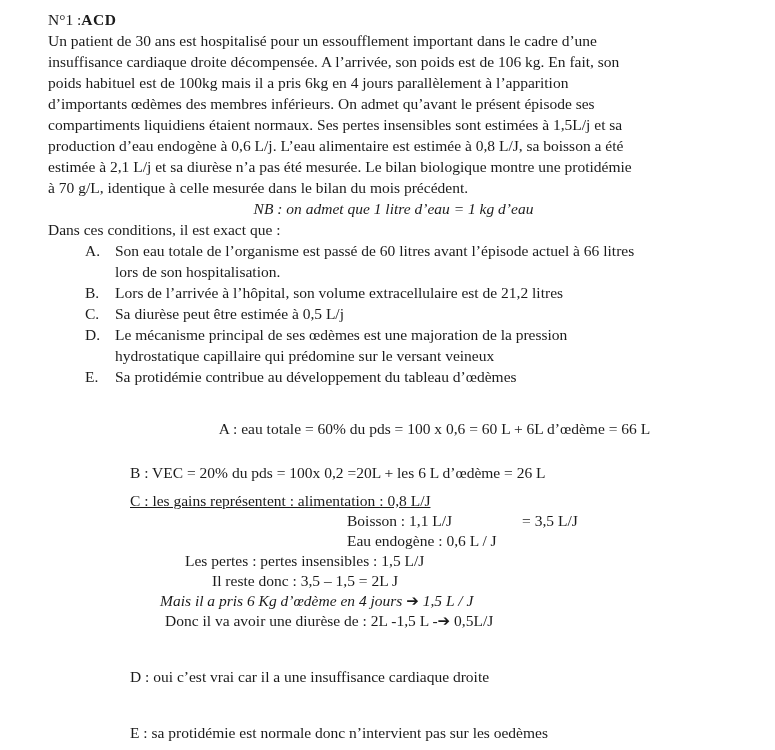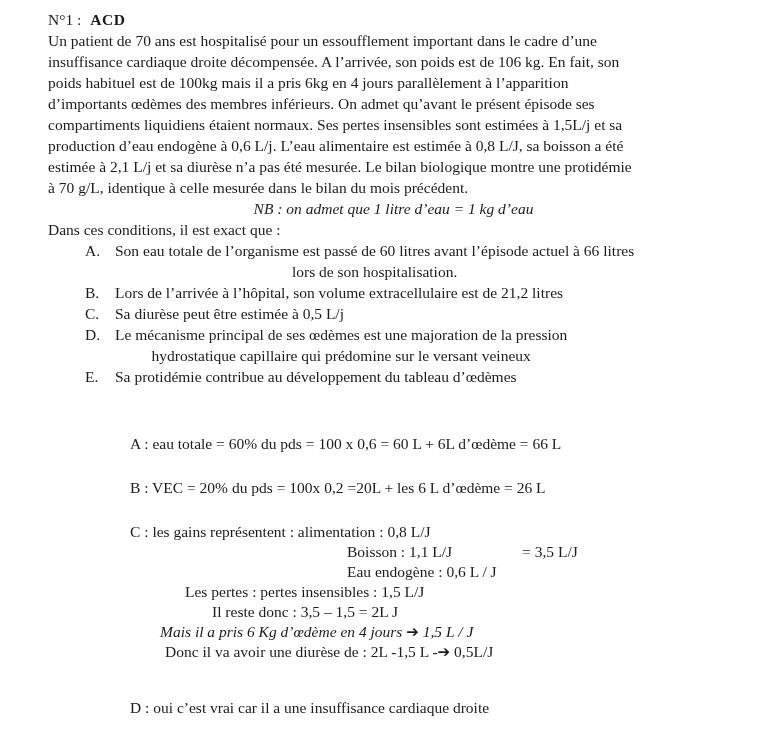--- a/index.html
+++ b/index.html
@@ -16,40 +16,40 @@
     color: #1b1b1b;
   }
   .doc {
     padding: 9px 36px 0 48px;
   }
   .line {
     line-height: 21px;
     white-space: nowrap;
   }
   .title-number { font-weight: normal; }
-  .title-answer { font-weight: bold; margin-left: 9px; letter-spacing: 0.5px; }
+  .title-answer { font-weight: bold; letter-spacing: 0.5px; }
   .nb { font-style: italic; text-align: center; }
 
   .option { display: flex; }
   .opt-letter {
     flex: 0 0 auto;
     width: 30px;
     margin-left: 37px;
     line-height: 21px;
   }
-  .opt-text { line-height: 21px; text-align: center; }
+  .opt-text { line-height: 21px; }
   .opt-text .line { line-height: 21px; }
 
   .correction .cline {
     line-height: 20px;
     white-space: nowrap;
   }
-  .corr-a    { margin-top: 47px; margin-left: 82px; }
+  .corr-a    { margin-top: 32px; margin-left: 82px; text-align: center; }
   .corr-b    { margin-top: 24px; margin-left: 82px; }
-  .corr-c1   { margin-top: 24px; margin-left: 82px; }
+  .corr-c1   { margin-top: 8px; margin-left: 82px; text-decoration: underline; }
   .corr-boisson { margin-left: 299px; }
   .corr-total   { display: inline-block; margin-left: 70px; }
   .corr-eau  { margin-left: 299px; }
   .corr-pertes { margin-left: 137px; }
   .corr-reste  { margin-left: 164px; }
   .corr-mais   { margin-left: 112px; font-style: italic; }
   .corr-donc   { margin-left: 117px; }
   .corr-d    { margin-top: 36px; margin-left: 82px; }
   .corr-e    { margin-top: 36px; margin-left: 82px; }
 
@@ -62,21 +62,21 @@
 </head>
 <body>
 
 <div class="doc">
 
   <div class="line">
     <span class="title-number">N°1 :</span><span class="title-answer">ACD</span>
   </div>
 
   <div>
-    <div class="line">Un patient de 70 ans est hospitalisé pour un essoufflement important dans le cadre d’une</div>
+    <div class="line">Un patient de 30 ans est hospitalisé pour un essoufflement important dans le cadre d’une</div>
     <div class="line">insuffisance cardiaque droite décompensée. A l’arrivée, son poids est de 106 kg. En fait, son</div>
     <div class="line">poids habituel est de 100kg mais il a pris 6kg en 4 jours parallèlement à l’apparition</div>
     <div class="line">d’importants œdèmes des membres inférieurs. On admet qu’avant le présent épisode ses</div>
     <div class="line">compartiments liquidiens étaient normaux. Ses pertes insensibles sont estimées à 1,5L/j et sa</div>
     <div class="line">production d’eau endogène à 0,6 L/j. L’eau alimentaire est estimée à 0,8 L/J, sa boisson a été</div>
     <div class="line">estimée à 2,1 L/j et sa diurèse n’a pas été mesurée. Le bilan biologique montre une protidémie</div>
     <div class="line">à 70 g/L, identique à celle mesurée dans le bilan du mois précédent.</div>
   </div>
 
   <div class="line nb">NB : on admet que 1 litre d’eau = 1 kg d’eau</div>

